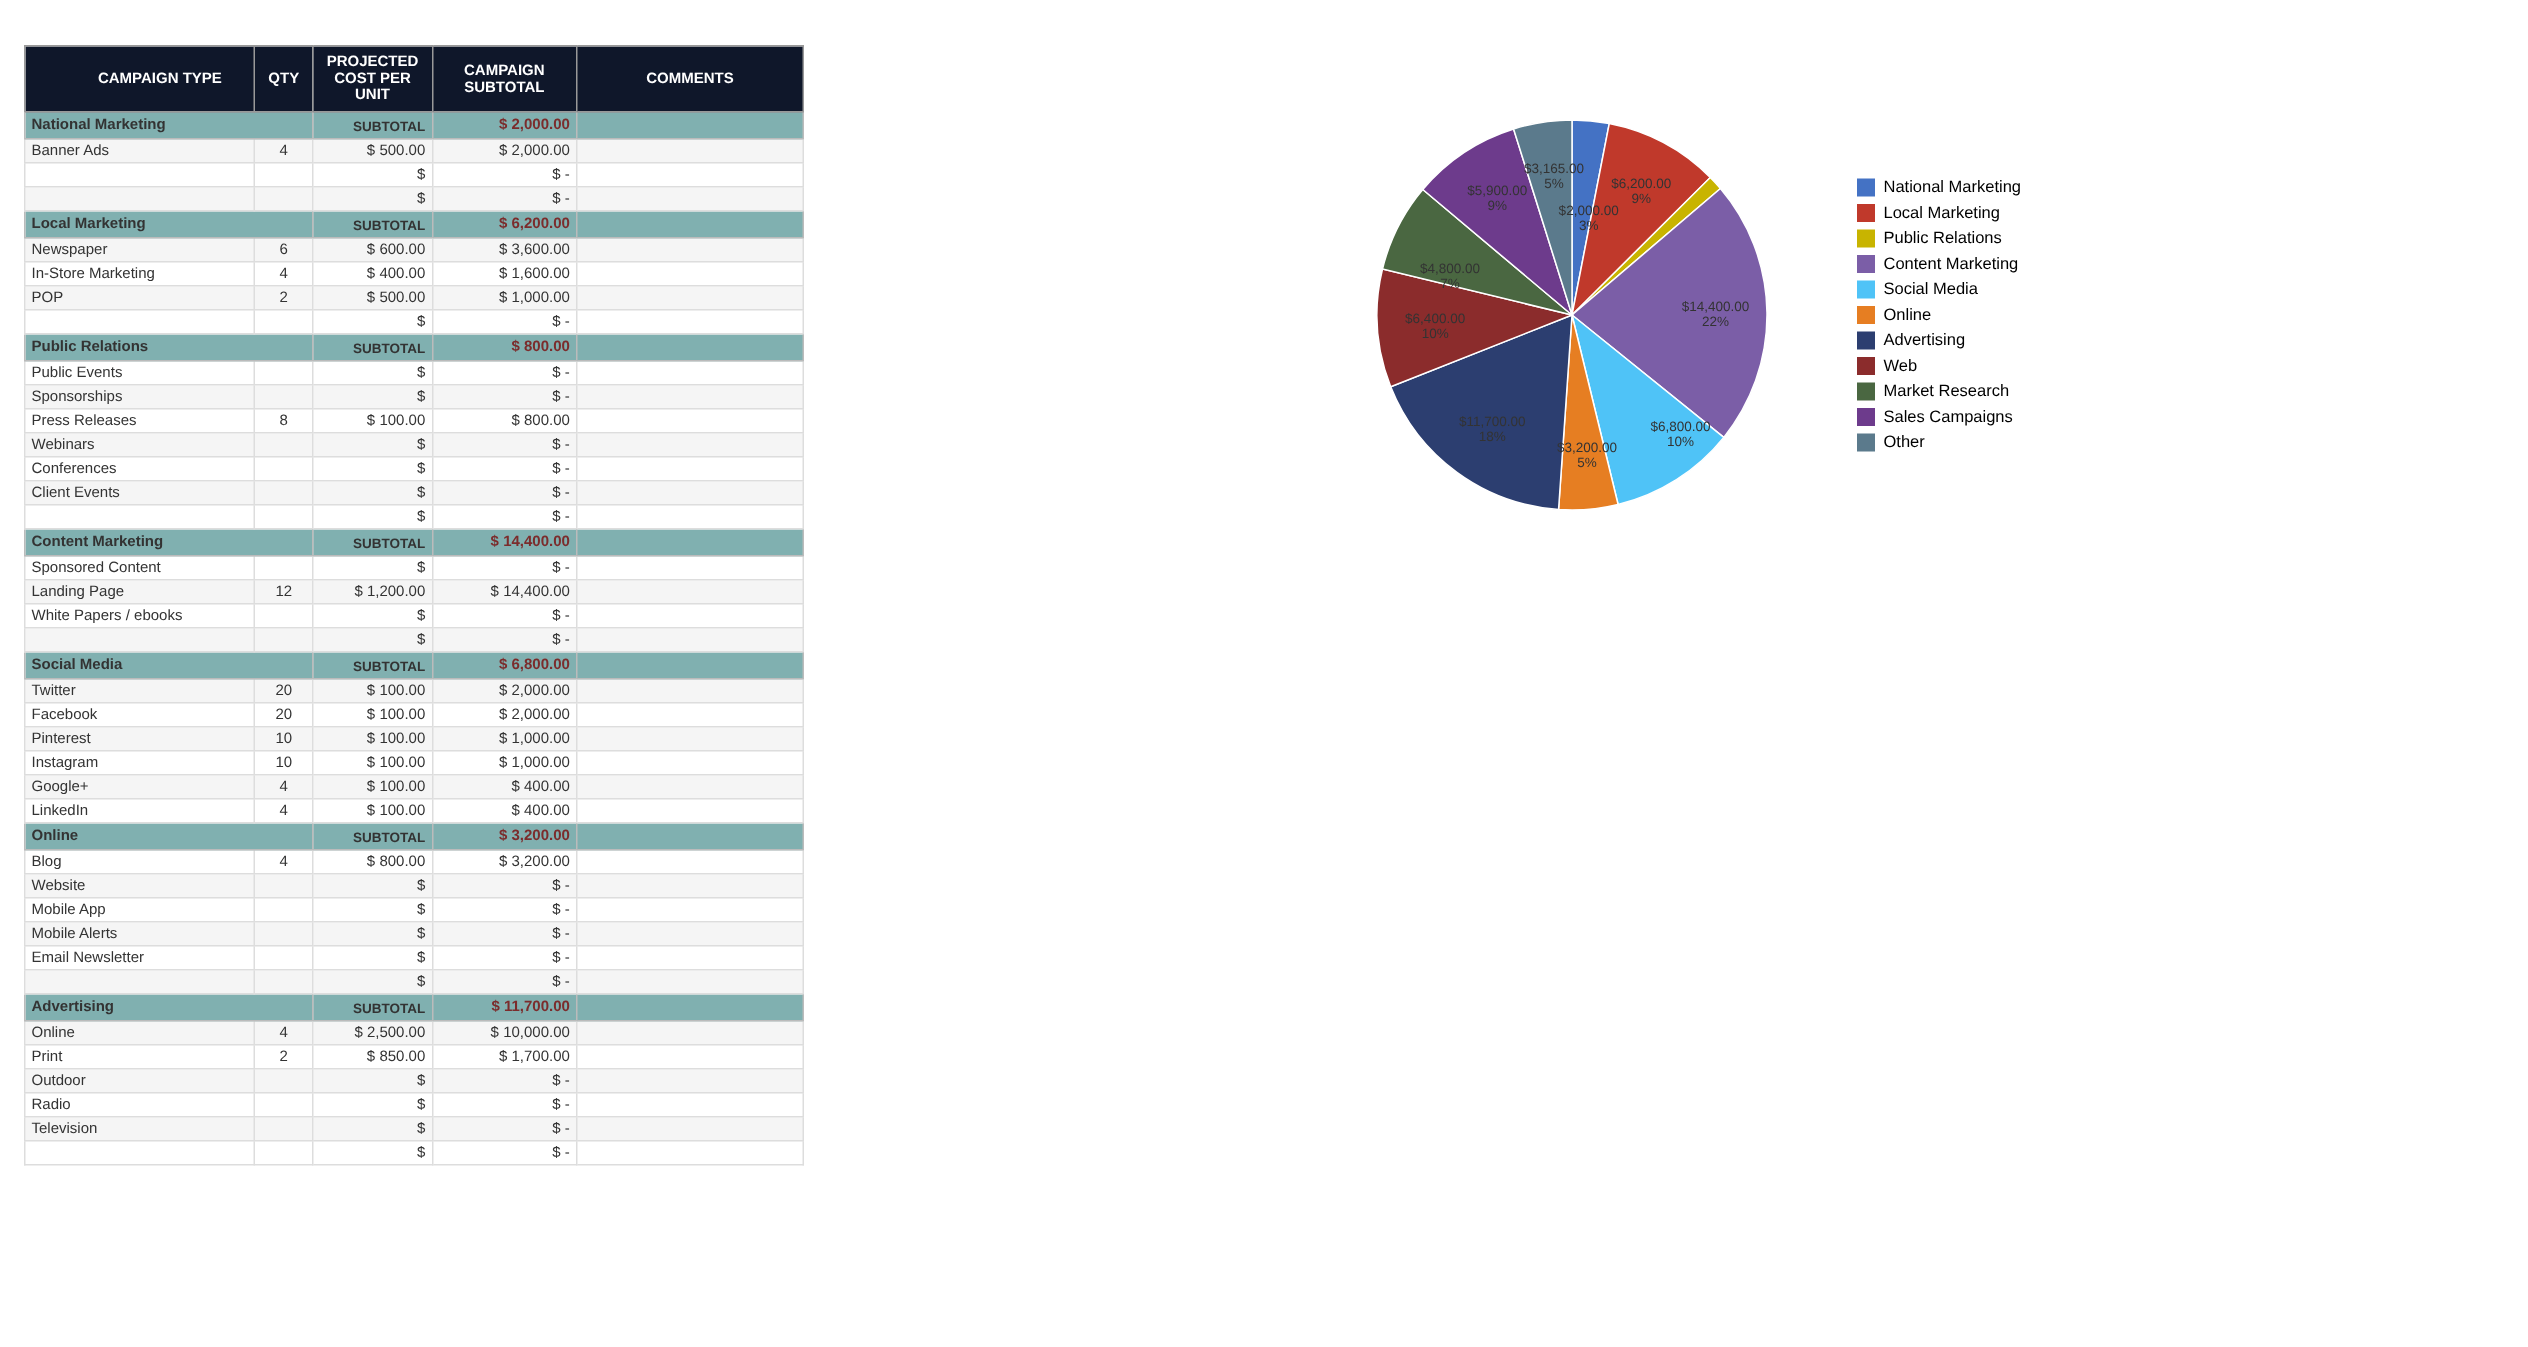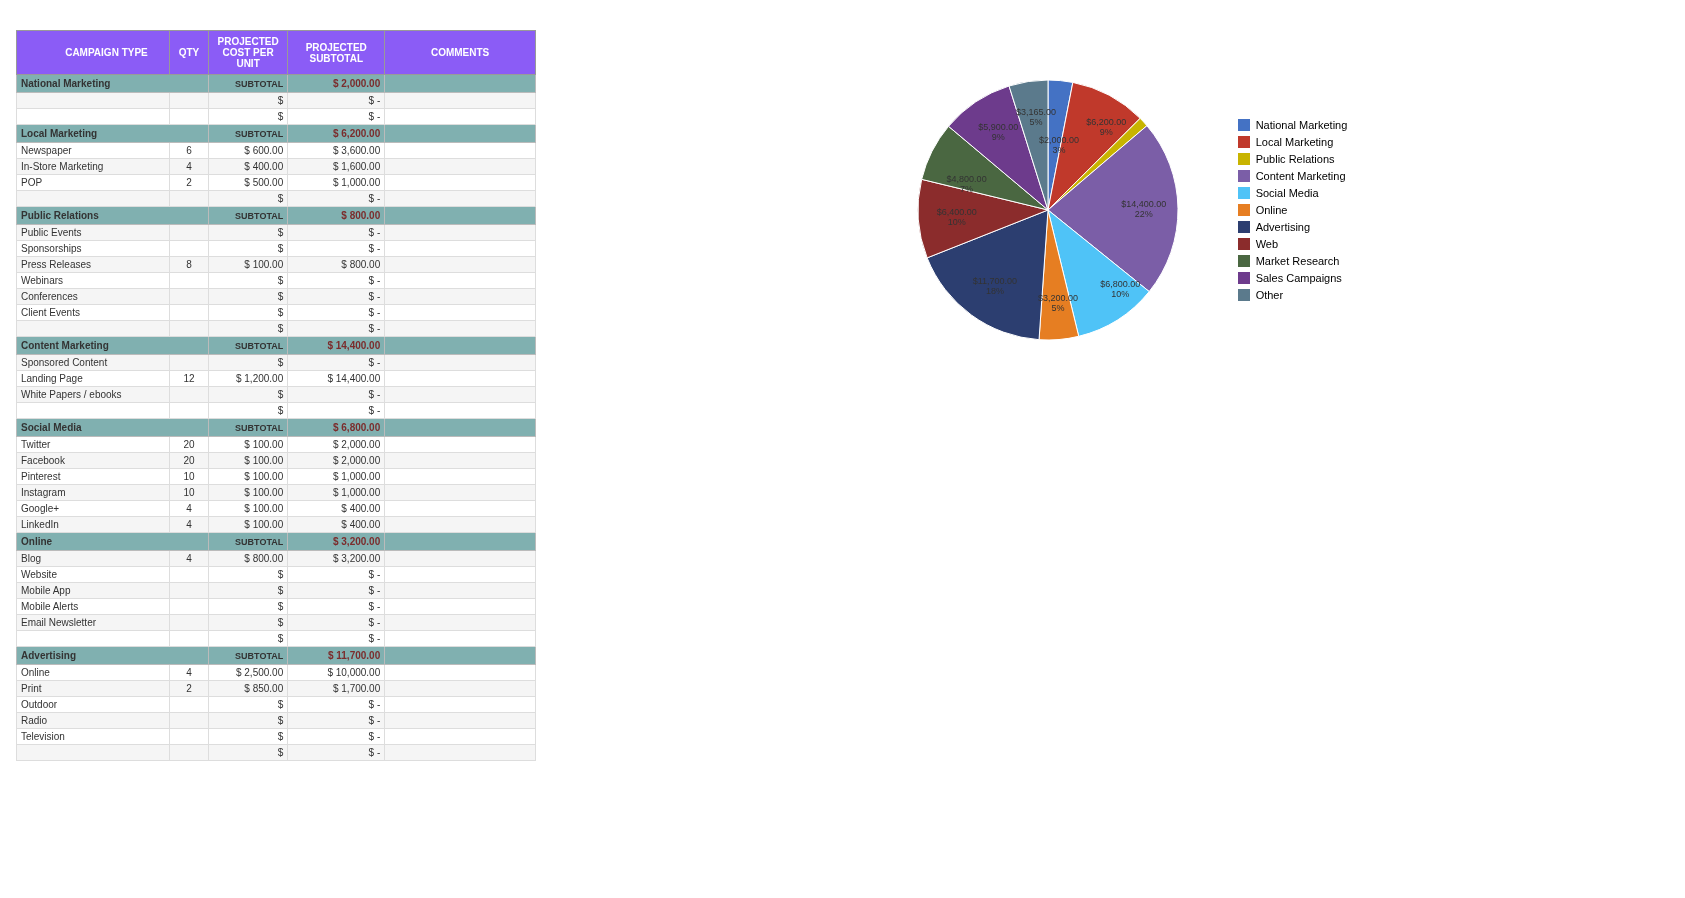--- a/index.html
+++ b/index.html
@@ -16,21 +16,21 @@
 
     table { width: 100%; border-collapse: collapse; }
 
     .col-campaign { width: 160px; padding-left: 31px; }
     .col-qty { width: 40px; }
     .col-cost { width: 80px; }
     .col-subtotal { width: 100px; }
     .col-comments { width: 160px; }
 
     thead tr th {
-      background: #8b5cf6;
+      background: #0f172a;
       color: #fff;
       text-align: center;
       font-weight: bold;
       font-size: 10px;
       padding: 5px 4px;
       border: 1px solid #999;
     }
 
     
     .cat-row td {
@@ -87,31 +87,38 @@
 </div>
 
 <div class="main-layout">
   <div class="table-section">
     <table>
       <thead>
         <tr>
           <th class="col-campaign">CAMPAIGN TYPE</th>
           <th class="col-qty">QTY</th>
           <th class="col-cost">PROJECTED COST PER UNIT</th>
-          <th class="col-subtotal">PROJECTED SUBTOTAL</th>
+          <th class="col-subtotal">CAMPAIGN SUBTOTAL</th>
           <th class="col-comments">COMMENTS</th>
         </tr>
       </thead>
       <tbody id="table-body">
       <tr class="cat-row">
     <td colspan="2"><strong>National Marketing</strong></td>
     <td class="subtotal-label text-right">SUBTOTAL</td>
     <td class="subtotal-val text-right">$ 2,000.00</td>
     <td></td>
   </tr>
+          <tr class="data-row">
+      <td>Banner Ads</td>
+      <td class="text-center">4</td>
+      <td class="text-right">$ 500.00</td>
+      <td class="text-right">$ 2,000.00</td>
+      <td></td>
+    </tr>
           <tr class="data-row">
       <td></td>
       <td class="text-center"></td>
       <td class="text-right">$</td>
       <td class="text-right">$ -</td>
       <td></td>
     </tr>
           <tr class="data-row">
       <td></td>
       <td class="text-center"></td>
@@ -401,21 +408,21 @@
             <path d="M0,0 L101.20535431073026,81.59335915893863 A130,130 0 0,1 30.72823521189509,126.31617299761125 Z" fill="#4fc3f7" stroke="#fff" stroke-width="1"></path>
             <path d="M0,0 L30.72823521189509,126.31617299761125 A130,130 0 0,1 -8.958916704689326,129.69093187836395 Z" fill="#e67e22" stroke="#fff" stroke-width="1"></path>
             <path d="M0,0 L-8.958916704689326,129.69093187836395 A130,130 0 0,1 -120.8624309621995,47.877685636500445 Z" fill="#2c3e70" stroke="#fff" stroke-width="1"></path>
             <path d="M0,0 L-120.8624309621995,47.877685636500445 A130,130 0 0,1 -126.33461107369835,-30.652341588488397 Z" fill="#8b2c2c" stroke="#fff" stroke-width="1"></path>
             <path d="M0,0 L-126.33461107369835,-30.652341588488397 A130,130 0 0,1 -99.4774798214586,-83.69128394505186 Z" fill="#4a6741" stroke="#fff" stroke-width="1"></path>
             <path d="M0,0 L-99.4774798214586,-83.69128394505186 A130,130 0 0,1 -38.94316675448989,-124.02995510412794 Z" fill="#6d3b8c" stroke="#fff" stroke-width="1"></path>
             <path d="M0,0 L-38.94316675448989,-124.02995510412794 A130,130 0 0,1 -2.3880612583373385e-14,-130 Z" fill="#5b7a8c" stroke="#fff" stroke-width="1"></path>
           </svg>
         <div id="pie-labels">
             <div class="pie-label" style="left: 143.983px; top: 56.8321px; width: 55px; margin-top: 28px;">$2,000.00<br>3%</div>
-            <div class="pie-label" style="left: 179.07px; top: 67.424px; width: 55px; margin-left: 12px;">$6,200.00<br>9%</div>
+            <div class="pie-label" style="left: 179.07px; top: 67.424px; width: 55px;">$6,200.00<br>9%</div>
             <div class="pie-label" style="left: 228.591px; top: 148.729px; width: 55px;">$14,400.00<br>22%</div>
             <div class="pie-label" style="left: 185.151px; top: 229.031px; width: 55px; margin-left: 20px;">$6,800.00<br>10%</div>
             <div class="pie-label" style="left: 142.931px; top: 243.263px; width: 55px;">$3,200.00<br>5%</div>
             <div class="pie-label" style="left: 79.7579px; top: 225.56px; width: 55px;">$11,700.00<br>18%</div>
             <div class="pie-label" style="left: 41.6264px; top: 156.507px; width: 55px;">$6,400.00<br>10%</div>
             <div class="pie-label" style="left: 51.4953px; top: 107.716px; width: 55px; margin-top: 16px;">$4,800.00<br>7%</div>
             <div class="pie-label" style="left: 83.0957px; top: 72.1097px; width: 55px;">$5,900.00<br>9%</div>
             <div class="pie-label" style="left: 120.817px; top: 57.4808px; width: 55px;">$3,165.00<br>5%</div>
           </div>
       </div>

